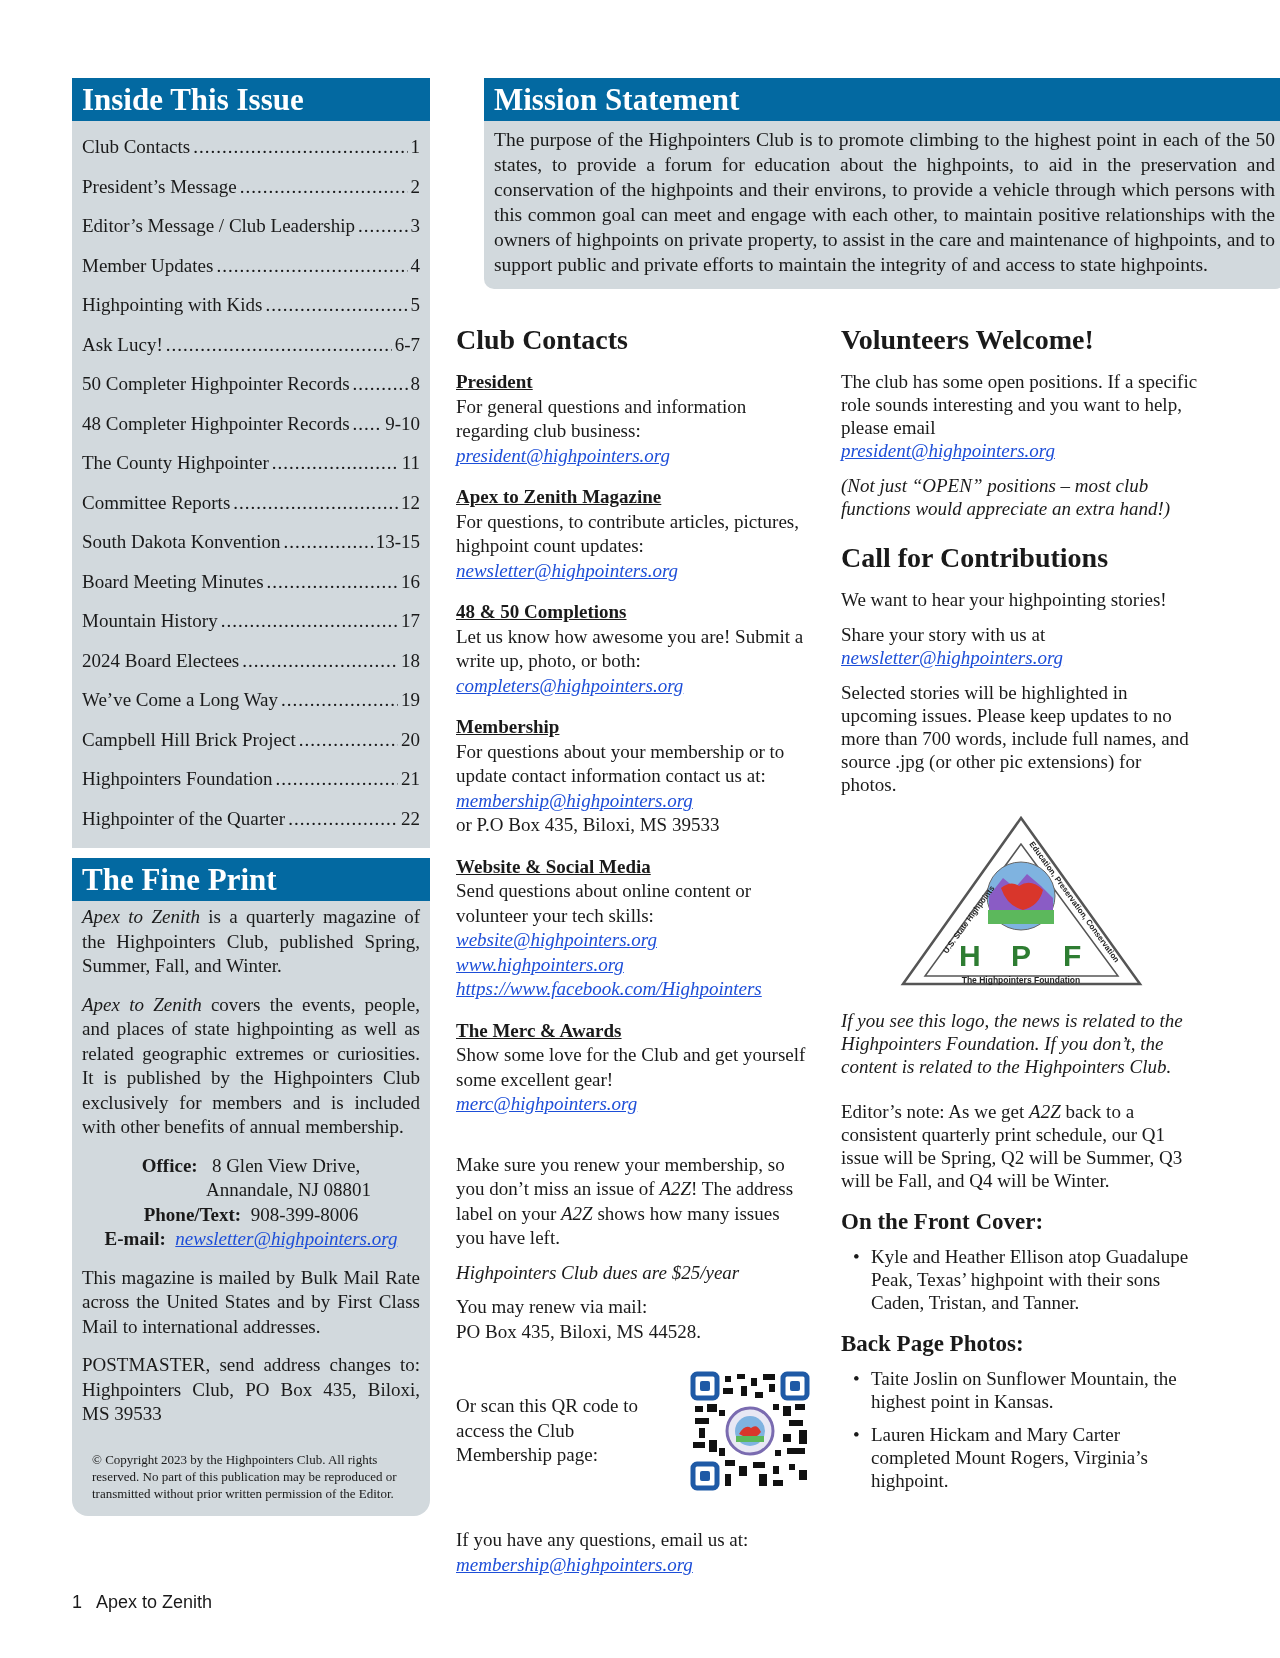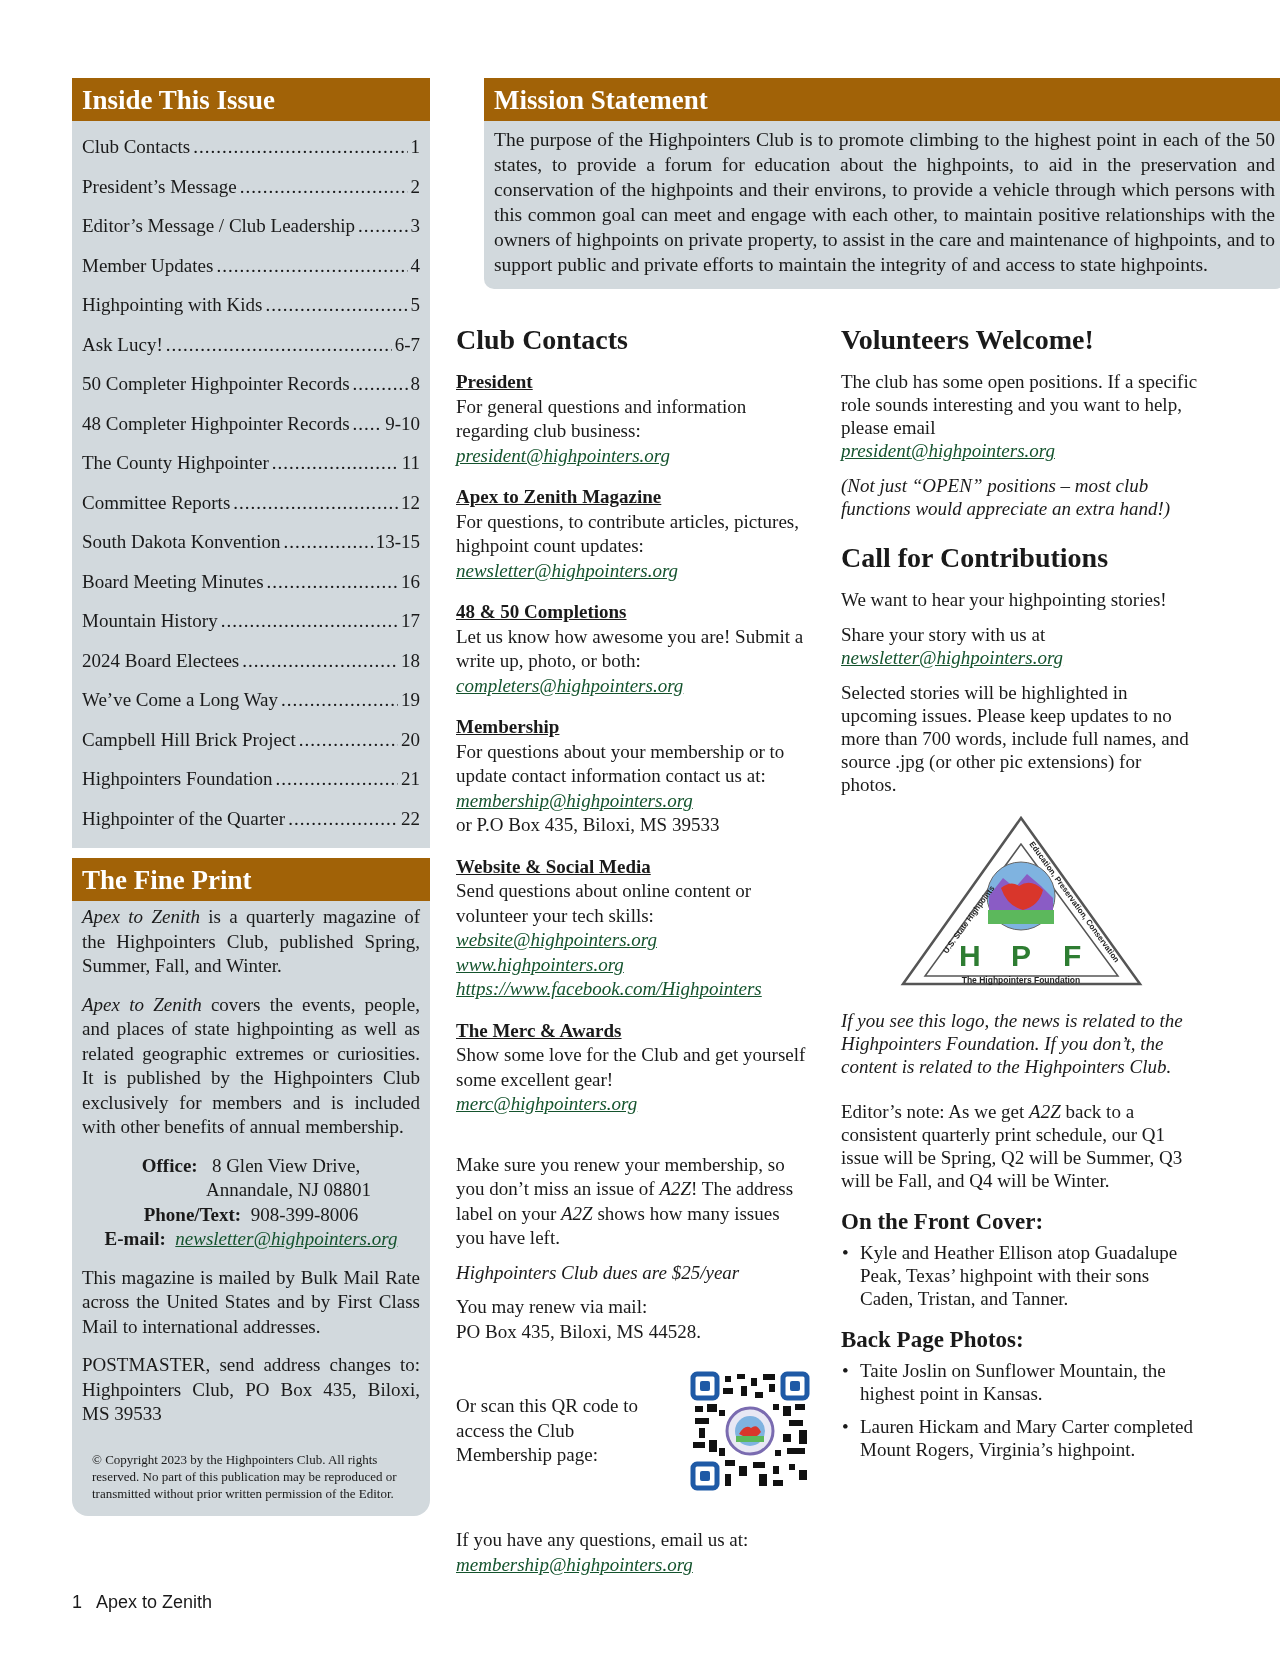--- a/index.html
+++ b/index.html
@@ -1,23 +1,23 @@
 <!DOCTYPE html>
 <html><head>
 <meta charset="utf-8">
 <style>
   html, body { margin: 0; padding: 0; background: #ffffff; }
   body { width: 1280px; height: 1658px; position: relative; overflow: hidden;
          font-family: "Liberation Serif", "DejaVu Serif", serif; color: #1a1a1a; }
-  a, .link { color: #14532d; font-style: italic; text-decoration: underline; cursor: pointer; }
+  a, .link { color: #1d4ed8; font-style: italic; text-decoration: underline; cursor: pointer; }
 
   
   .sidebar { position: absolute; left: 72px; top: 78px; width: 358px; }
-  .panel-header { background: #a16207; color: #ffffff; font-weight: bold;
-                  font-size: 27px; padding: 4px 10px 3px 10px; height: 36px; line-height: 36px; }
+  .panel-header { background: #0369a1; color: #ffffff; font-weight: bold;
+                  font-size: 31px; padding: 4px 10px 3px 10px; height: 36px; line-height: 36px; }
   .panel-body { background: #d2d9dd; }
   .toc { padding: 6px 10px 10px 10px; }
   .toc-row { display: flex; align-items: baseline; font-size: 19px; height: 39.5px; line-height: 39.5px; white-space: nowrap; }
   .toc-title { flex: 0 0 auto; }
   .toc-dots { flex: 1 1 auto; overflow: hidden; margin: 0 3px; }
   .toc-dots::before { content: "........................................................................................"; letter-spacing: 1px; }
   .toc-page { flex: 0 0 auto; }
   .fine { padding: 4px 10px 14px 10px; font-size: 19px; line-height: 24.5px; border-radius: 0 0 16px 16px; }
   .fine p { margin: 0 0 14px 0; text-align: justify; }
   .fine .contact-line { margin: 0; text-align: center; }
@@ -44,21 +44,21 @@
   .qr { width: 122px; height: 122px; position: relative; }
   .mid .ask { margin-top: 36px; }
 
   
   .right { position: absolute; left: 841px; top: 322px; width: 360px; font-size: 19px; line-height: 23px; }
   .right p { margin: 0 0 12px 0; }
   .right .it { font-style: italic; }
   .right h2.section { margin-top: 20px; }
   .right h2.section.first { margin-top: 0; }
   h3.sub { font-size: 23px; font-weight: bold; margin: 18px 0 8px 0; }
-  ul.bullets { margin: 1px; padding: 0 0 0 18px; list-style: none; }
+  ul.bullets { margin: 12px; padding: 0 0 0 18px; list-style: none; }
   ul.bullets li { position: relative; padding-left: 0; margin-bottom: 10px; }
   ul.bullets li::before { content: "•"; position: absolute; left: -18px; }
   .logo { width: 245px; height: 175px; margin: 18px auto 20px auto; display: block; }
 </style>
 </head>
 <body>
 
 <div class="sidebar">
   <div class="panel-header">Inside This Issue</div>
   <div class="panel-body toc">

